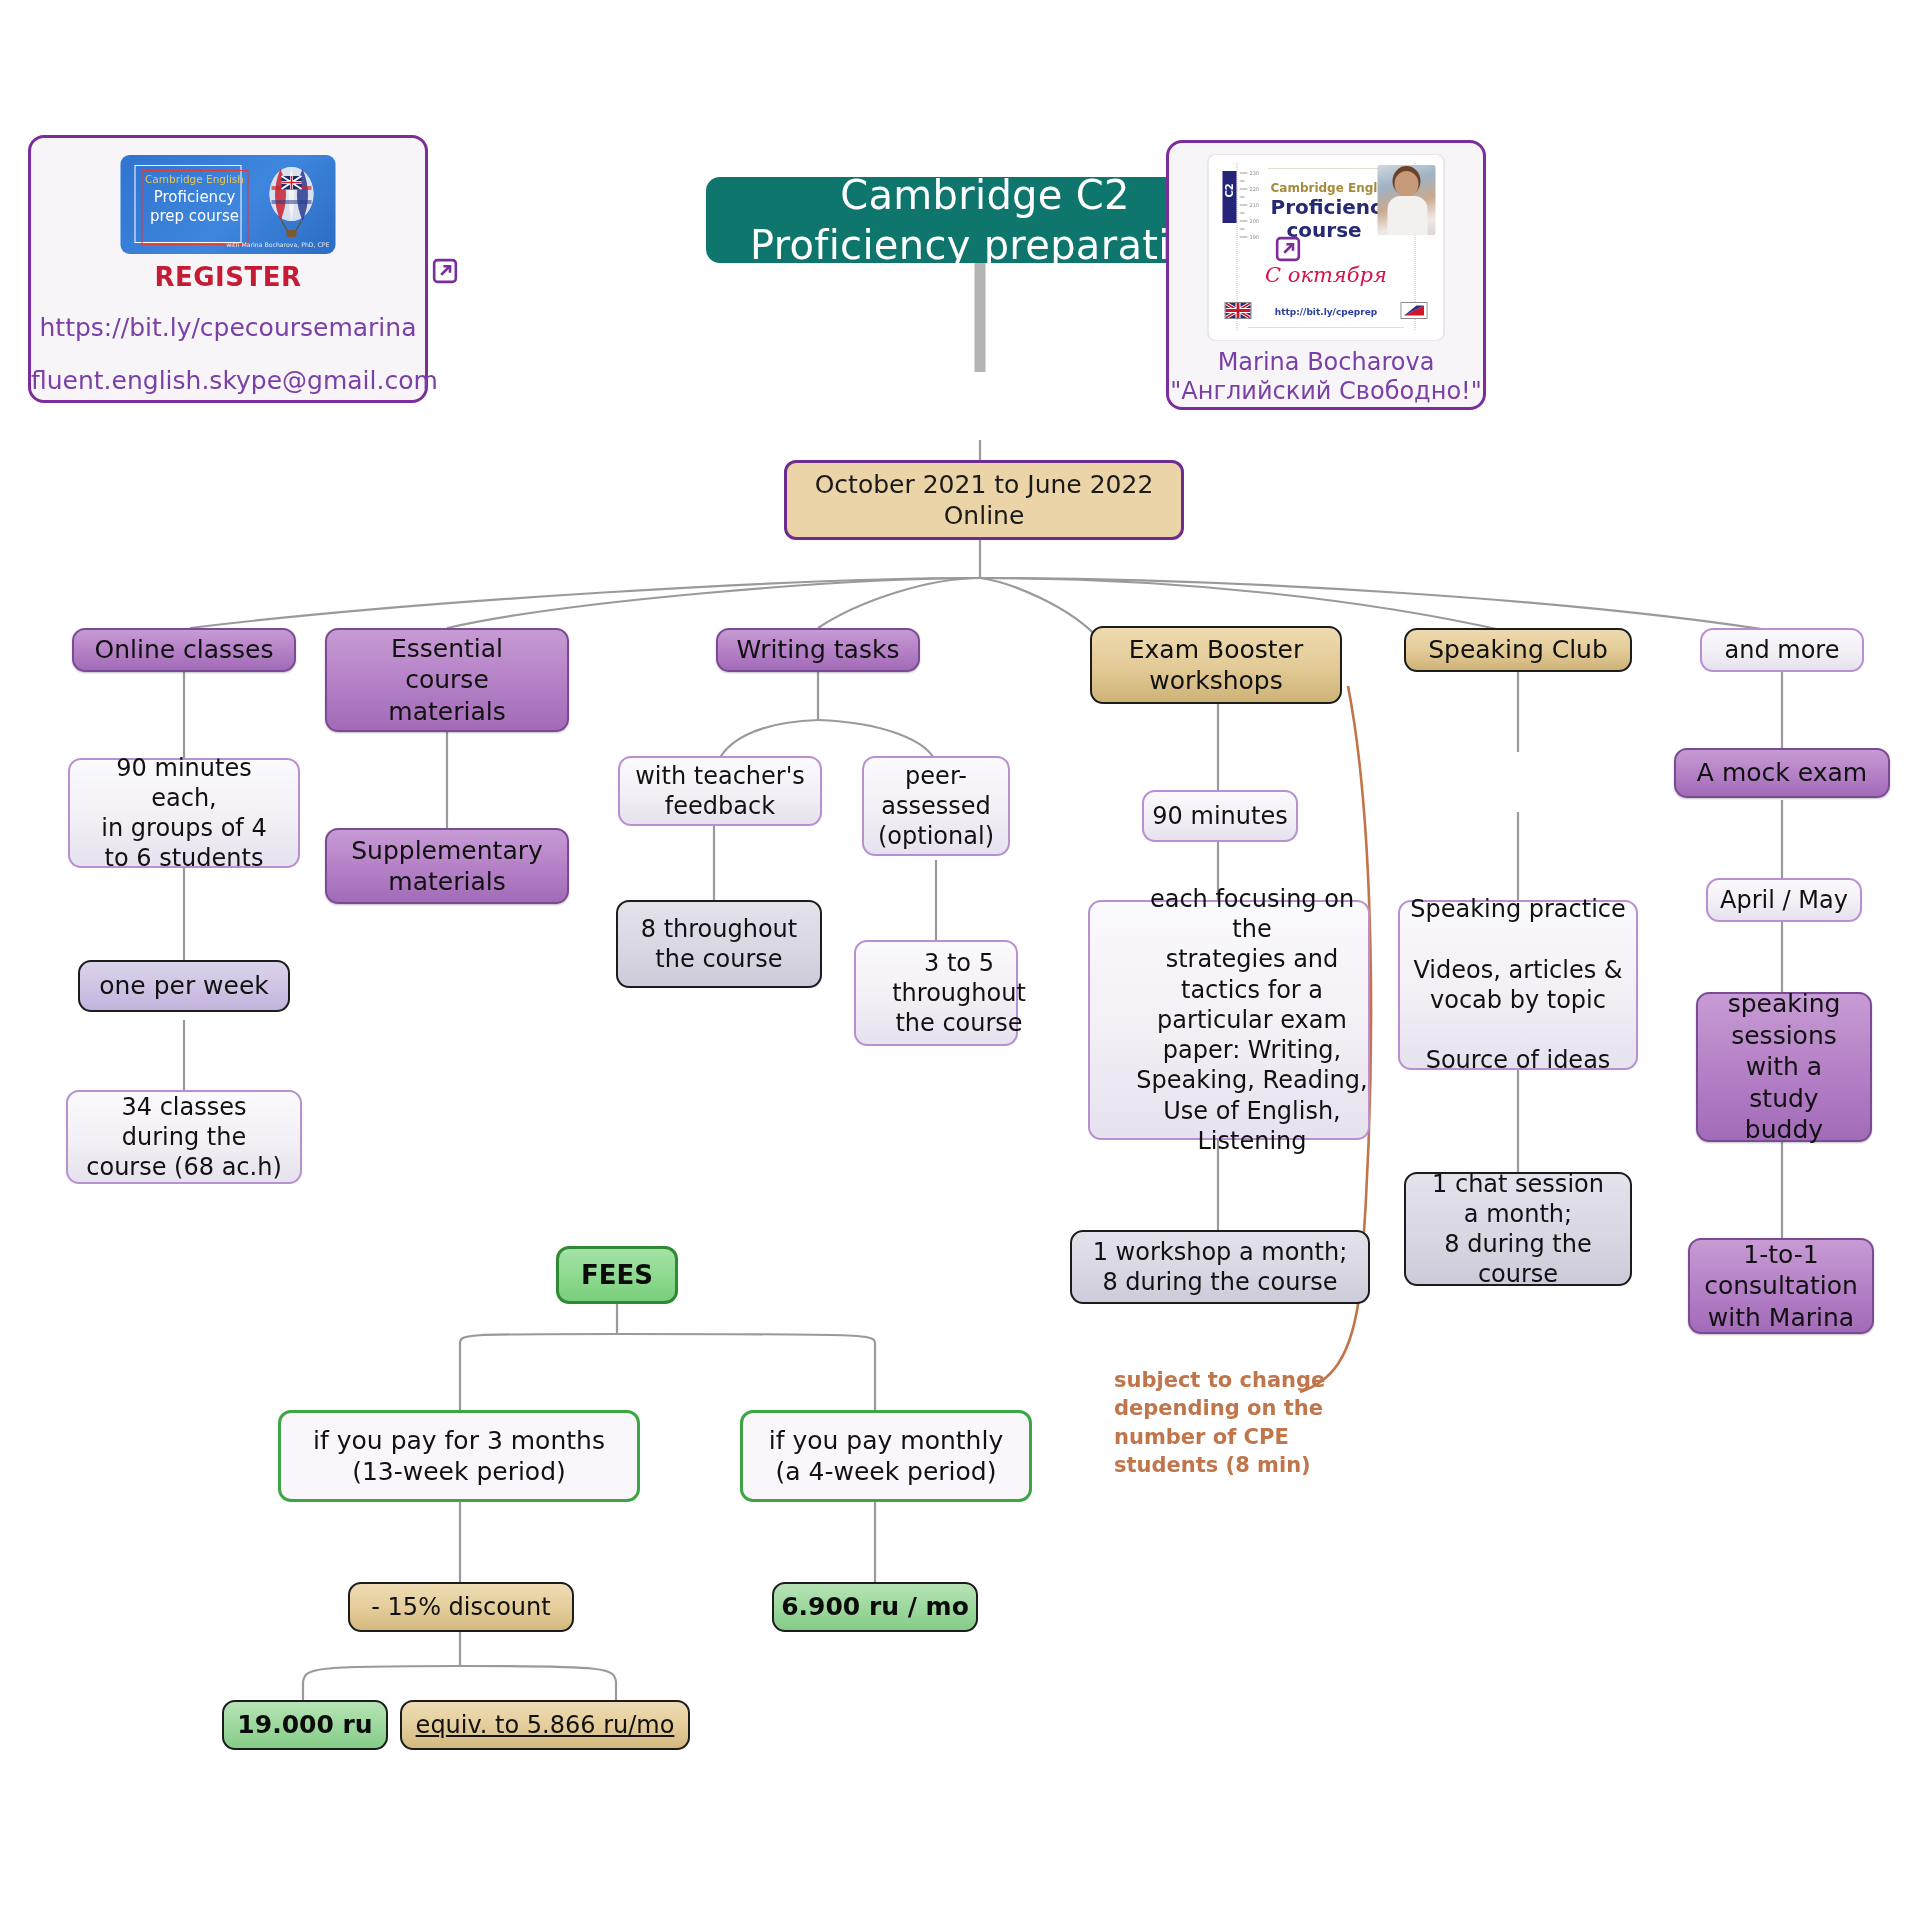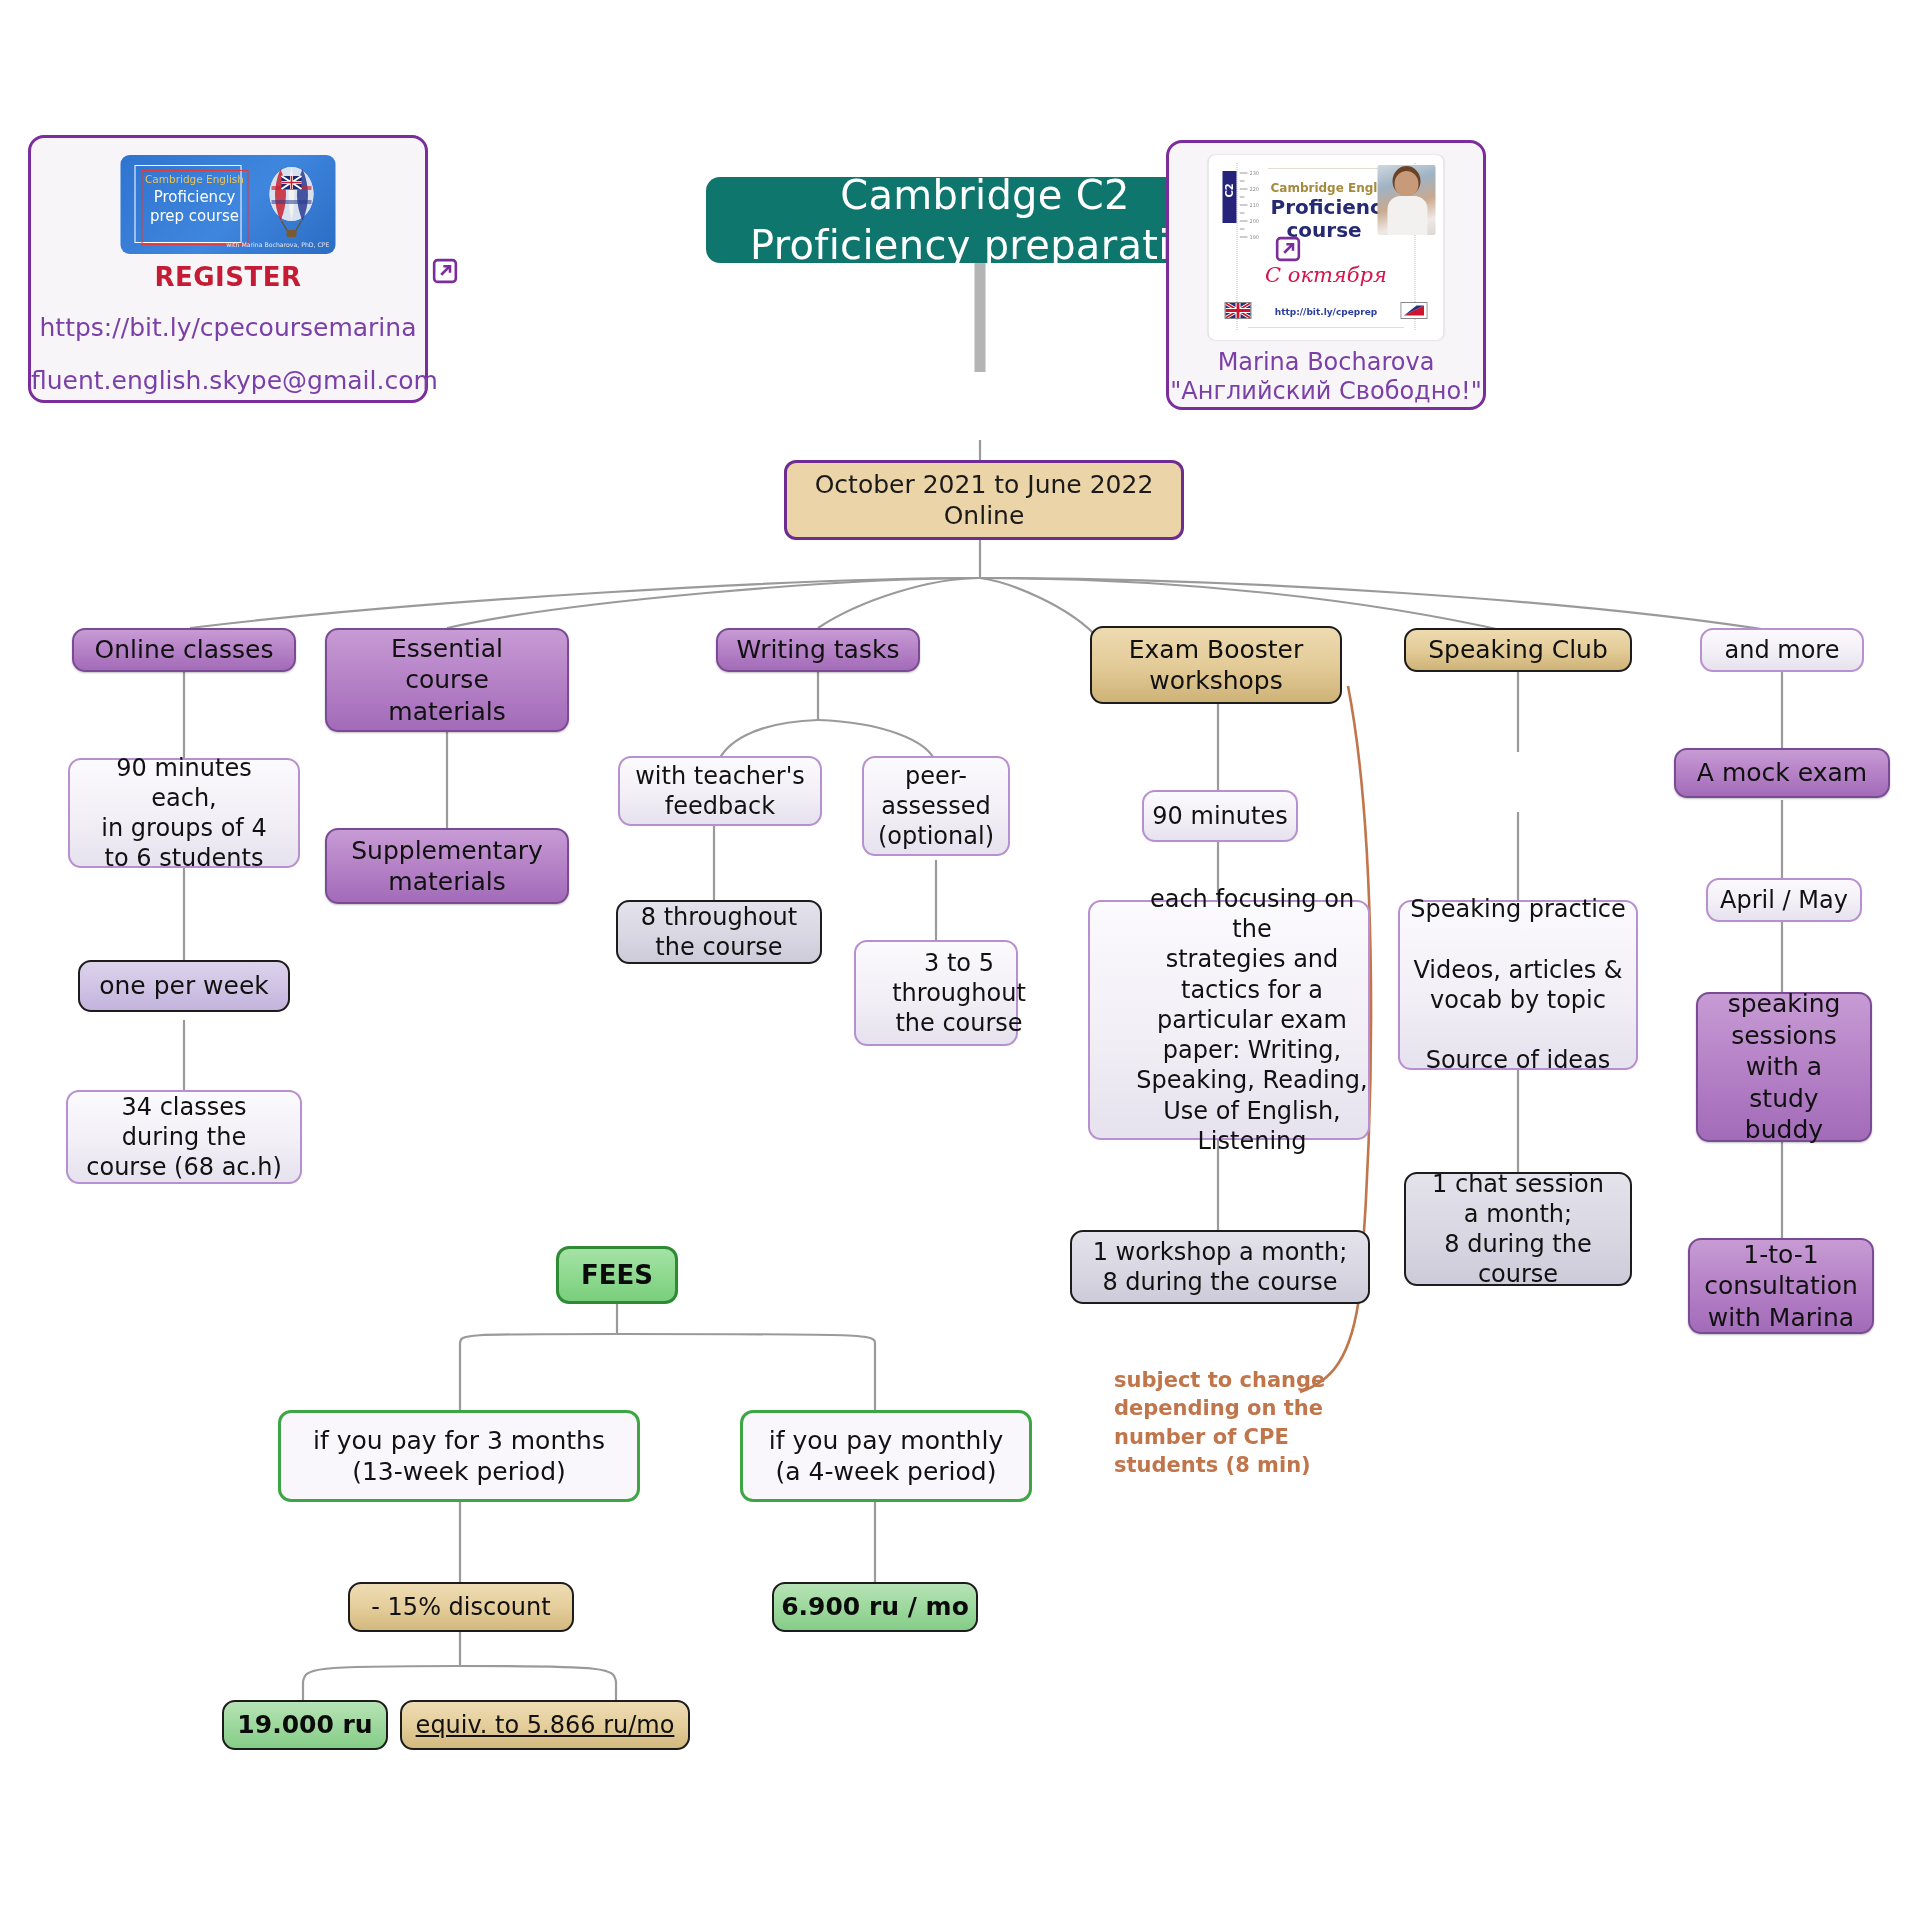--- a/index.html
+++ b/index.html
@@ -347,21 +347,21 @@
 
   <div class="node n-branch" style="left:325px; top:628px; width:244px; height:104px;">Essential
 course
 materials</div>
   <div class="node n-branch" style="left:325px; top:828px; width:244px; height:76px;">Supplementary
 materials</div>
 
   <div class="node n-branch" style="left:716px; top:628px; width:204px; height:44px;">Writing tasks</div>
   <div class="node n-light" style="left:618px; top:756px; width:204px; height:70px;">with teacher's
 feedback</div>
-  <div class="node n-grey" style="left:616px; top:900px; width:206px; height:64px;">8 throughout
+  <div class="node n-grey" style="left:616px; top:900px; width:206px; height:88px;">8 throughout
 the course</div>
   <div class="node n-light" style="left:862px; top:756px; width:148px; height:100px;">peer-
 assessed
 (optional)</div>
   <div class="node n-light" style="left:854px; top:940px; width:164px; height:106px;padding-left:46px;">3 to 5
 throughout
 the course</div>
 
   <div class="node n-tan" style="left:1090px; top:626px; width:252px; height:78px;">Exam Booster
 workshops</div>

